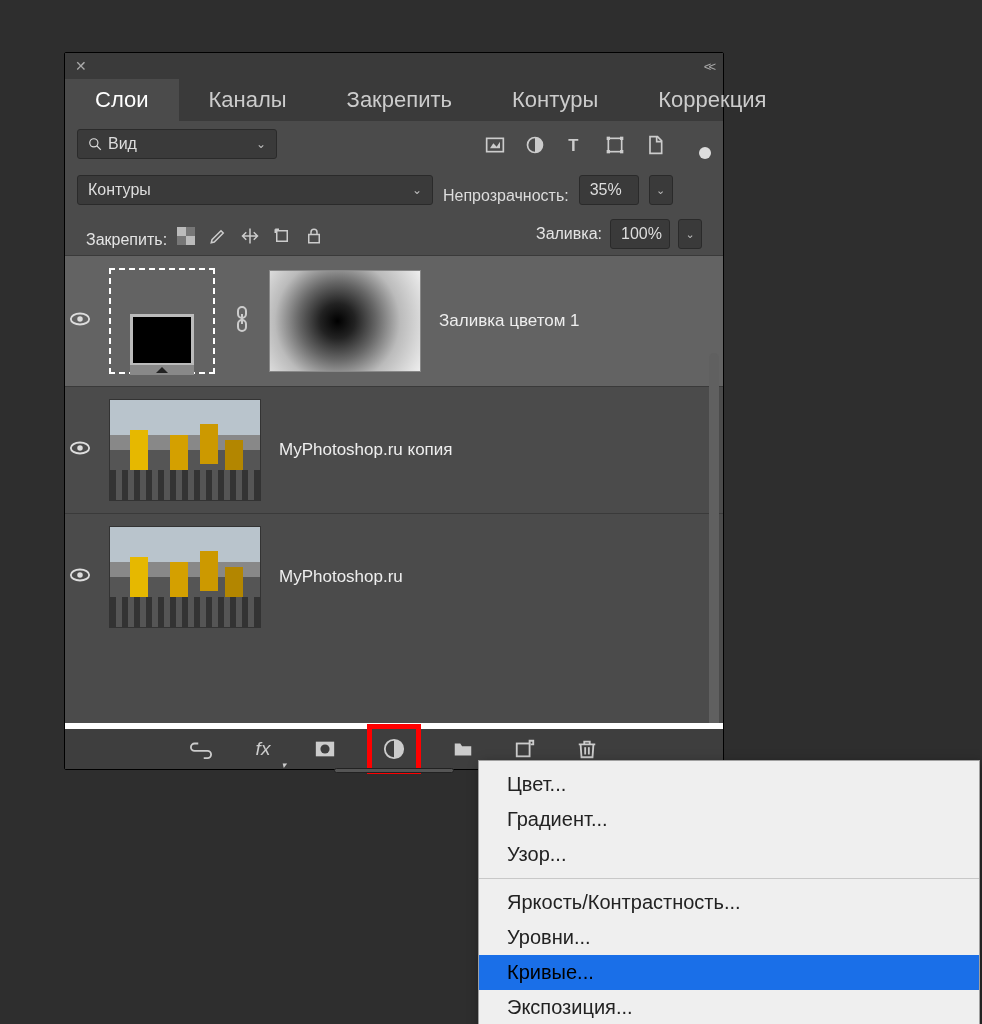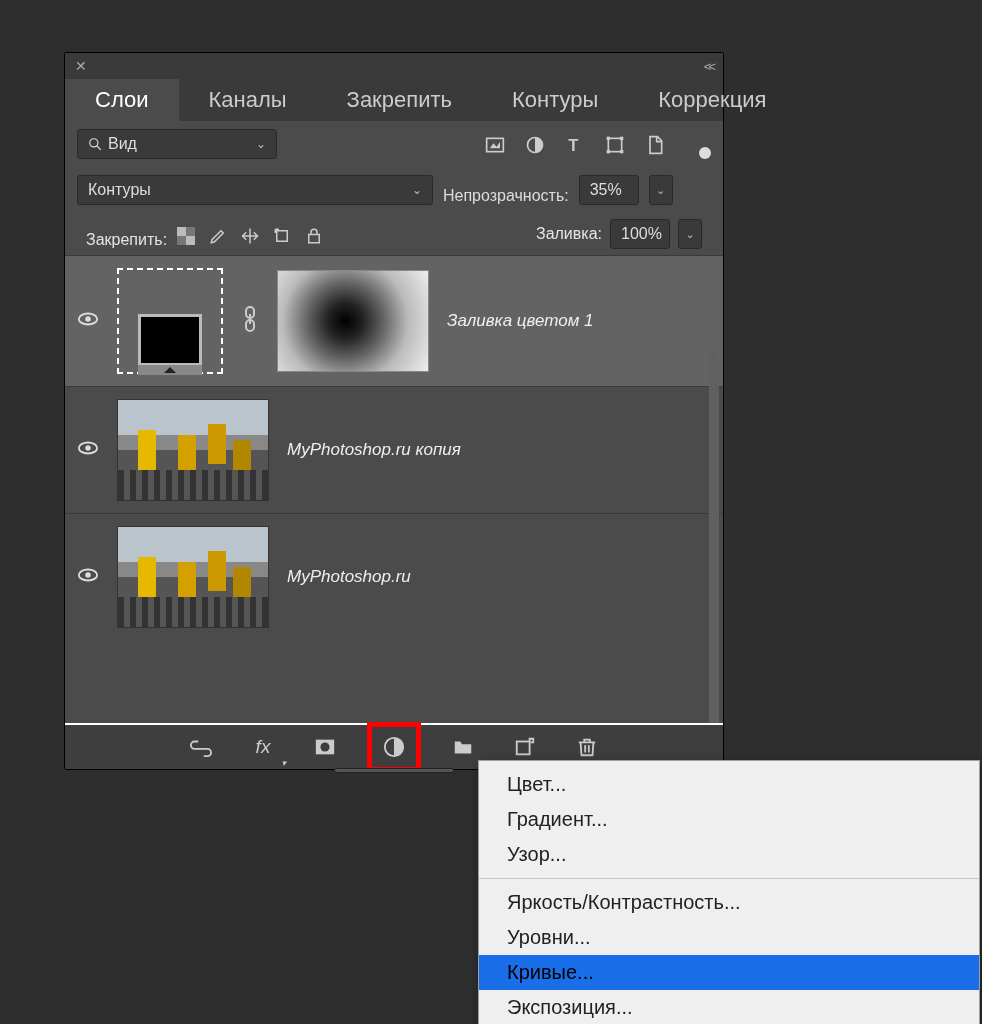--- a/index.html
+++ b/index.html
@@ -32,39 +32,39 @@
 .opacity-label { color: #ddd; font-size: 16px; }
 .opacity-val { width: 60px; }
 .chev-btn { width: 24px; height: 30px; background:#3a3a3a;border:1px solid #2a2a2a;border-radius:3px;display:flex;align-items:center;justify-content:center;color:#bbb;cursor:pointer;font-size:11px;}
 
 .lock-row { padding: 6px 21px; }
 .lock-icons { display:flex; gap:14px; align-items:center; }
 .lock-icons svg { width:18px; height:18px; color:#ccc; }
 .fill-group { margin-left:auto; display:flex; align-items:center; gap:8px; }
 
 .layers { overflow:auto; }
-.layer { display:flex; align-items:center; padding: 12px 0 12px 12px; gap:18px; border-top:1px solid #3a3a3a;font-style:italic; }
+.layer { display:flex; align-items:center; padding: 12px 0 12px 4px; gap:18px; border-top:1px solid #3a3a3a; }
 .layer.selected { background:#636363; }
 .eye { width:22px; color:#ddd; cursor:pointer; }
 .layer-name { color:#eee; font-size:17px; }
 
 .fill-thumb-wrap { width:106px; height:106px; border:2px dashed #fff; display:flex; align-items:flex-end; justify-content:center; padding:6px; position:relative; }
 .fill-thumb { width:64px; height:52px; background:#000; border:3px solid #bbb; position:relative; }
 .fill-thumb::after { content:""; position:absolute; left:-3px; right:-3px; bottom:-12px; height:10px; background:#888; }
 .fill-thumb::before { content:""; position:absolute; bottom:-10px; left:50%; transform:translateX(-50%); width:0; height:0; border-left:6px solid transparent; border-right:6px solid transparent; border-bottom:6px solid #222; z-index:2;}
 
 .link-icon { color:#ccc; }
 .mask-thumb { width:152px; height:102px; border:1px solid #888; background: radial-gradient(circle at 45% 50%, #000 0%, #222 18%, #666 40%, #bbb 65%, #eee 100%); }
 
 .img-thumb { width:152px; height:102px; border:1px solid #333; background: linear-gradient(#b9c4cc 0 35%, #888 35% 50%, #555 50% 100%); position:relative; overflow:hidden; }
 .img-thumb::before, .img-thumb::after { content:""; position:absolute; }
 .img-thumb::before { left:20px; top:30px; width:18px; height:40px; background:#e6b800; box-shadow: 40px 5px 0 #d4a000, 70px -6px 0 #cc9900, 95px 10px 0 #b38600; }
 .img-thumb::after { left:0; bottom:0; right:0; height:30px; background: repeating-linear-gradient(90deg,#333 0 6px,#555 6px 12px); }
 
-.bottom-bar { position:absolute; left:0; right:0; bottom:0; height:46px; background:#3e3e3e; border-top:2px solid #ffffff; display:flex; align-items:center; justify-content:center; gap:28px; color:#ccc; }
+.bottom-bar { position:absolute; left:0; right:0; bottom:0; height:46px; background:#3e3e3e; border-top:6px solid #ffffff; display:flex; align-items:center; justify-content:center; gap:28px; color:#ccc; }
 .bottom-bar svg { width:22px; height:22px; }
 .bb-btn { cursor:pointer; display:flex; align-items:center; justify-content:center; width:34px; height:34px; }
 .bb-btn.highlighted { outline:5px solid #ff0000; background:#3e3e3e; width:48px; height:44px; outline-offset:-2px;}
 .handle { position:absolute; bottom:-4px; left:50%; transform:translateX(-50%); width:120px; height:5px; background:#555; border:1px solid #222; border-radius:3px; }
 
 .scrollbar { position:absolute; right:4px; top:300px; width:10px; height:380px; background:#606060; border-radius:5px; }
 
 .context-menu { position:absolute; left:478px; top:760px; width:502px; background:#efefef; border:1px solid #a0a0a0; box-shadow: 3px 4px 12px rgba(0,0,0,.4); padding:6px 0; }
 .menu-item { padding:6px 28px; font-size:20px; color:#222; cursor:pointer; }
 .menu-item.highlight { background:#1a6fe8; color:#000000; }

